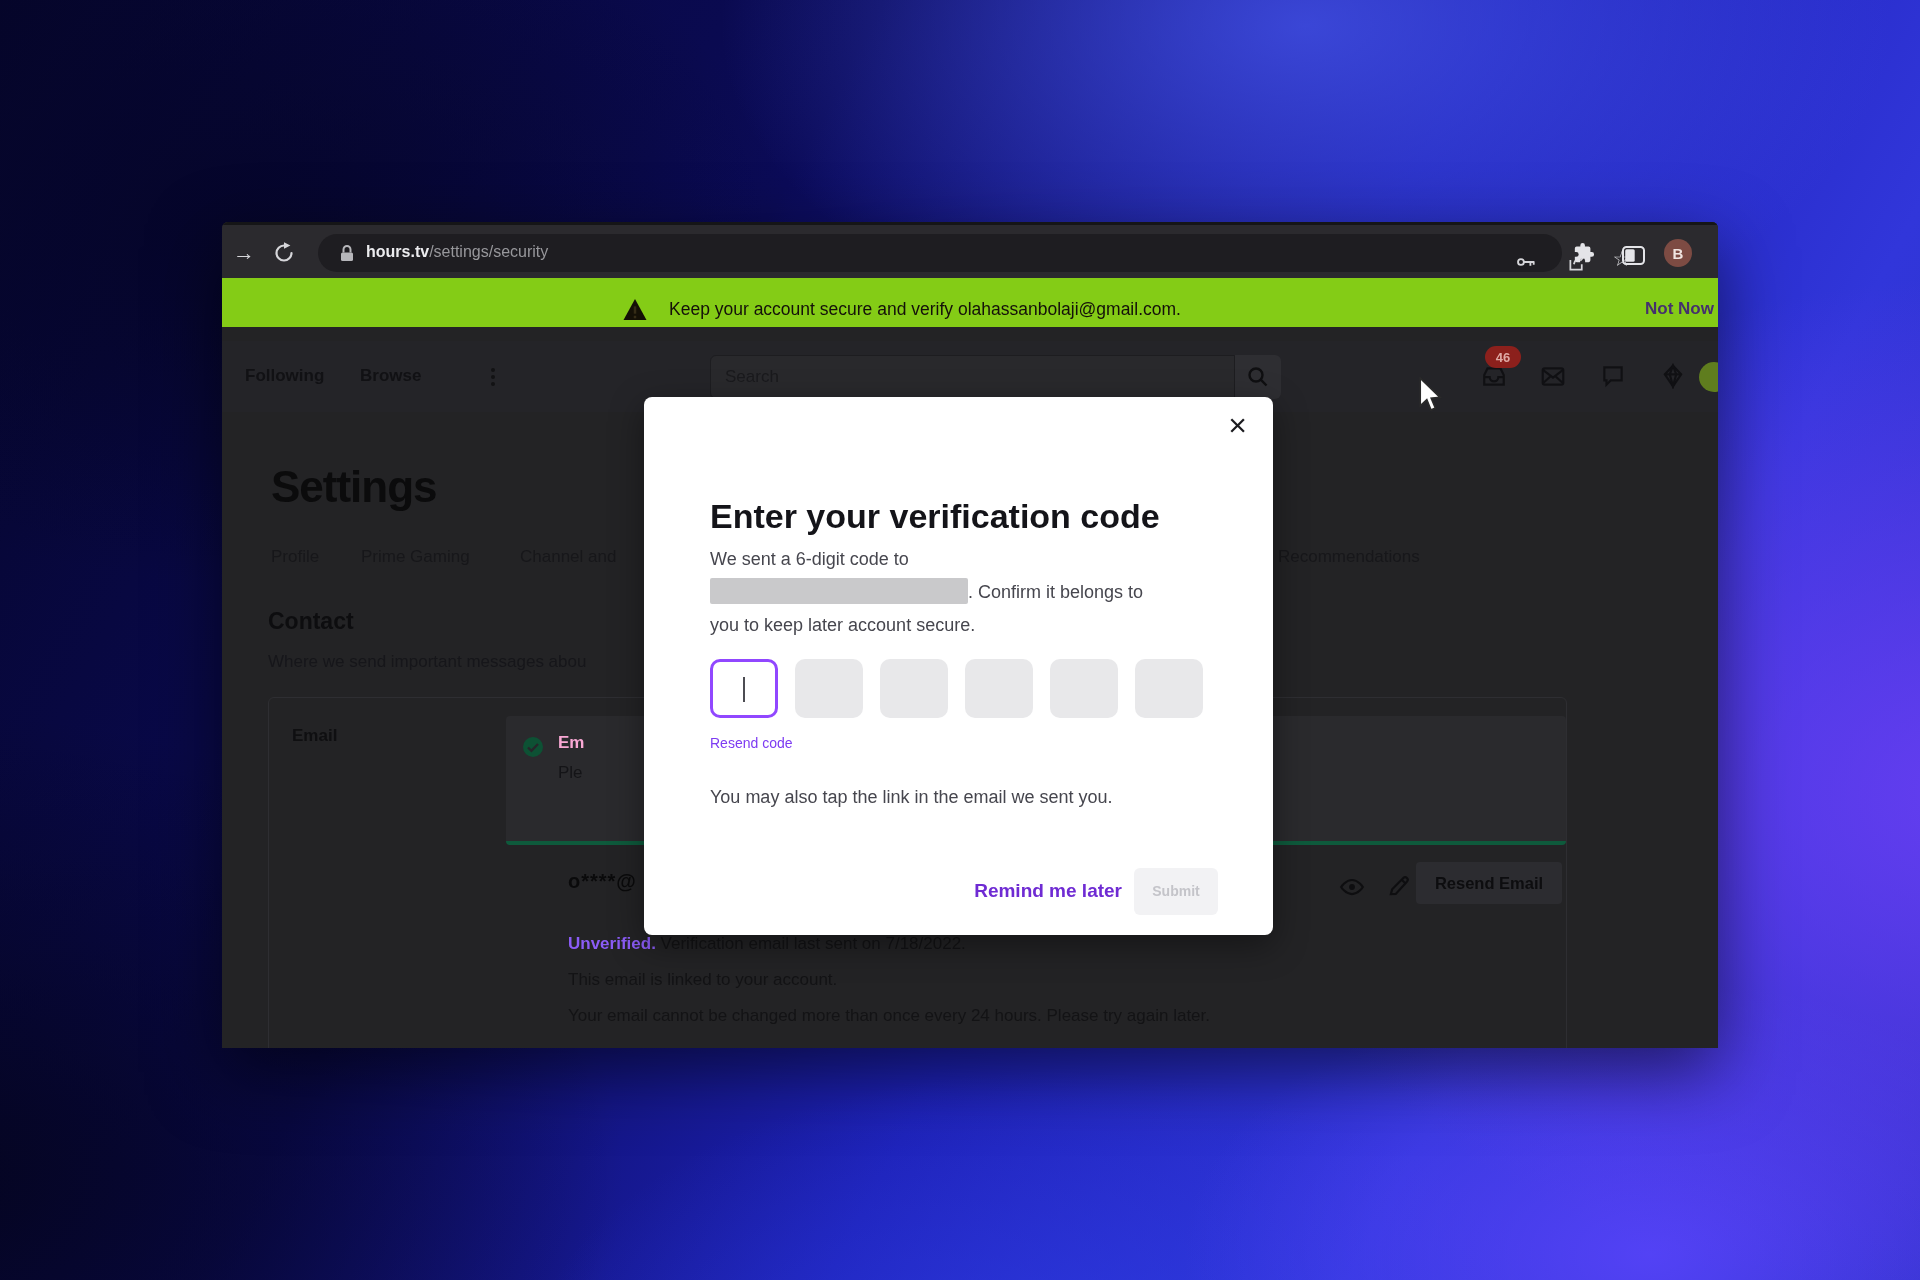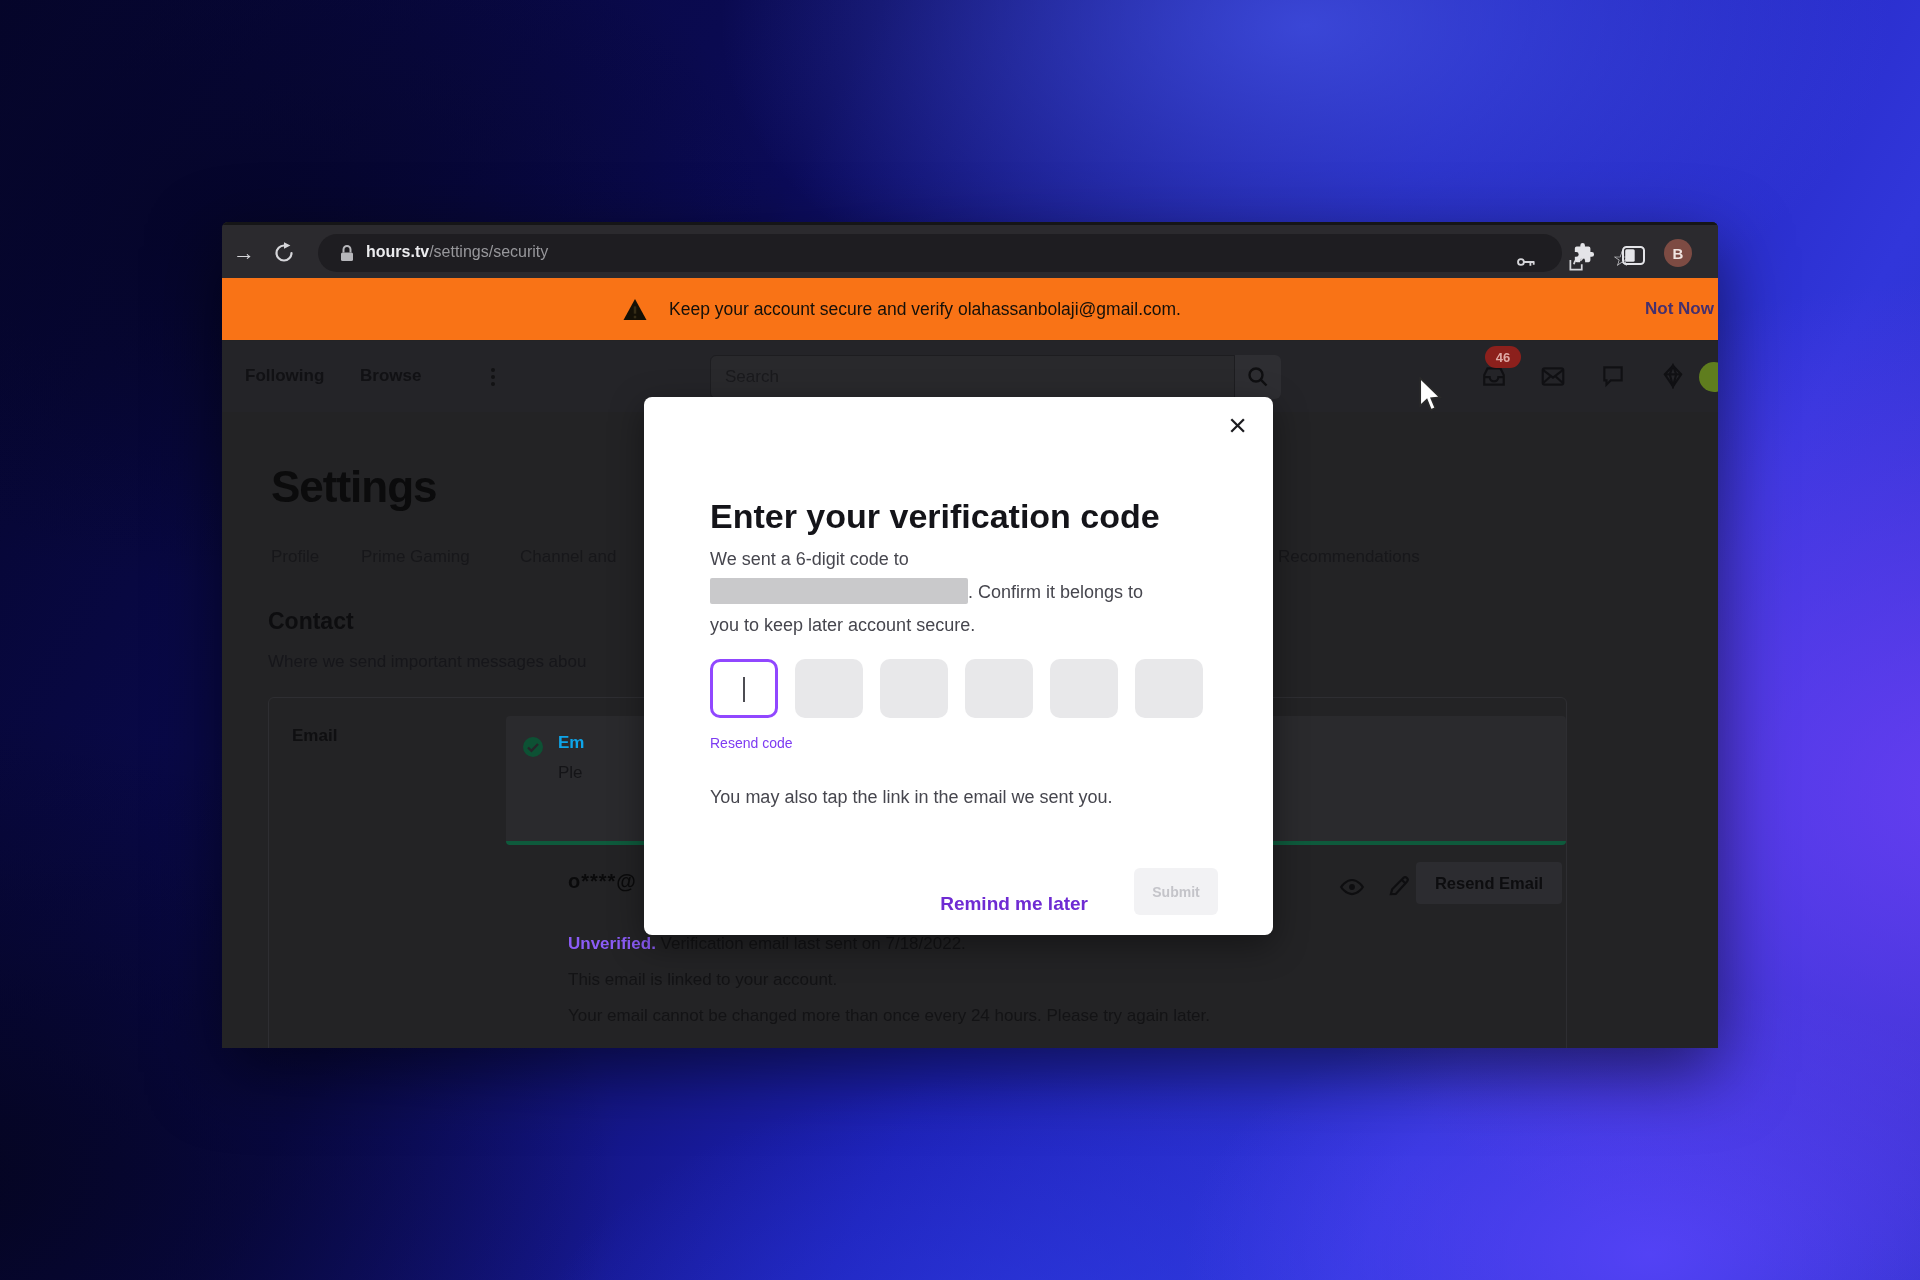--- a/index.html
+++ b/index.html
@@ -29,21 +29,21 @@
   .omnibox{ position:absolute; left:96px; top:9px; width:1244px; height:38px; background:#1e1d21; border-radius:19px; }
   .lock{ position:absolute; left:22px; top:11px; }
   .url{ position:absolute; left:48px; top:9px; font-size:16px; color:#97979b; white-space:nowrap; }
   .url b{ color:#ececef; font-weight:700; }
   .key-i{ left:1196px; top:16px; } .share-i{ left:1246px; top:16px; }
   .star-i{ left:1292px; top:13px; font-size:21px; }
   .puzzle-i{ left:1350px; top:16px; } .panel-i{ left:1399px; top:18px; }
   .avatar-b{ position:absolute; left:1442px; top:14px; width:28px; height:28px; border-radius:50%;
     background:#7d4b43; color:#f0e4e0; font-size:15px; font-weight:700; display:flex; align-items:center; justify-content:center; }
   
-  .banner{ position:absolute; left:0; top:56px; width:1496px; height:62px; background:#f97316; }
+  .banner{ position:absolute; left:0; top:56px; width:1496px; height:49px; background:#84cc16; }
   .warn-icon{ position:absolute; left:400px; top:20px; }
   .banner-text{ position:absolute; left:447px; top:21px; font-size:17.5px; color:#14100a; }
   .not-now{ position:absolute; left:1423px; top:21px; font-size:17px; font-weight:600; color:#45306e; white-space:nowrap; }
   
   .tnav{ position:absolute; left:0; top:119px; width:1692px; height:71px; background:#242428; }
   .tnav-link{ position:absolute; top:25px; font-size:17px; font-weight:700; color:#111114; }
   .following{ left:23px; } .browse{ left:138px; }
   .kebab{ position:absolute; left:261px; top:24px; width:20px; height:24px; display:flex; flex-direction:column; align-items:center; gap:3px; justify-content:center;}
   .kebab i{ width:4px; height:4px; border-radius:50%; background:#121214; }
   .search-field{ position:absolute; left:488px; top:14px; width:525px; height:44px; background:#29292c; border:1px solid #1d1d20; border-radius:6px 0 0 6px; color:#1a1a1d; font-size:17px; padding:0 14px; font-family:"Liberation Sans",sans-serif;}
@@ -58,21 +58,21 @@
   .pbody{ position:absolute; left:0; top:190px; width:1654px; height:636px; background:#232325; }
   .pg-title{ position:absolute; left:49px; top:50px; font-size:44px; font-weight:800; letter-spacing:-1px; color:#0b0b0c; }
   .tab{ position:absolute; top:135px; font-size:17px; color:#17171a; white-space:nowrap; }
   .tab0{ left:49px; } .tab1{ left:139px; } .tab2{ left:298px; } .tab3{ left:1056px; }
   .contact-h{ position:absolute; left:46px; top:196px; font-size:23px; font-weight:700; color:#0d0d0f; }
   .contact-d{ position:absolute; left:46px; top:240px; font-size:17px; color:#16161a; width:378px; white-space:nowrap; overflow:hidden; }
   .panel{ position:absolute; left:46px; top:285px; width:1299px; height:400px; border:1px solid #2e2e32; border-radius:6px; }
   .email-lbl{ position:absolute; left:23px; top:28px; font-size:17px; font-weight:700; color:#0f0f11; }
   .toast{ position:absolute; left:284px; top:304px; width:1060px; height:129px; background:#2a2a2d; border-radius:4px; border-bottom:4px solid #0e5a3c; }
   .toast-check{ position:absolute; left:16px; top:20px; }
-  .toast-l1{ position:absolute; left:52px; top:17px; font-size:17px; font-weight:700; color:#0ea5e9; }
+  .toast-l1{ position:absolute; left:52px; top:17px; font-size:17px; font-weight:700; color:#f9a8d4; }
   .toast-l2{ position:absolute; left:52px; top:47px; font-size:17px; color:#141417; }
   .masked{ position:absolute; left:346px; top:458px; font-size:20px; font-weight:700; letter-spacing:1px; color:#0a0a0b; }
   .eye-i{ position:absolute; left:1117px; top:462px; } .pencil-i{ position:absolute; left:1164px; top:461px; }
   .resend-pill{ position:absolute; left:1194px; top:450px; width:146px; height:42px; background:#2c2c30; border-radius:4px;
     display:flex; align-items:center; justify-content:center; font-size:16.5px; font-weight:700; color:#0d0d0f; }
   .status{ position:absolute; left:346px; top:522px; font-size:17px; color:#131315; }
   .status b{ color:#8b5cf6;text-align:right; }
   .linked{ position:absolute; left:346px; top:558px; font-size:17px; color:#131315; }
   .change{ position:absolute; left:346px; top:594px; font-size:17px; color:#131315; }
   
@@ -82,21 +82,21 @@
   .m-title{ position:absolute; left:66px; top:100px; font-size:34px; font-weight:700; color:#141419; }
   .m-body{ position:absolute; left:66px; top:146px; width:505px; font-size:18px; line-height:33px; color:#46464e; }
   .redact{ display:inline-block; width:258px; height:26px; background:#c9c9cb; border-radius:2px; vertical-align:-6px; }
   .code-row{ position:absolute; left:66px; top:262px; display:flex; gap:17px; }
   .code-box{ width:68px; height:59px; background:#e8e8ea; border-radius:10px; position:relative; }
   .code-box.active{ background:#fff; border:3px solid #9147ff; }
   .caret{ position:absolute; left:30px; top:15px; width:2px; height:25px; background:#4c4c52; animation:blink 1.1s steps(1) infinite; }
   @keyframes blink{ 50%{opacity:0;} }
   .resend-code{ position:absolute; left:66px; top:338px; font-size:14px; color:#7d3bf2; }
   .m-note{ position:absolute; left:66px; top:390px; font-size:18px; color:#46464e; }
-  .m-footer{ position:absolute; right:55px; bottom:20px; height:48px; display:flex; align-items:flex-end; gap:46px; }
+  .m-footer{ position:absolute; right:55px; bottom:20px; height:48px; display:flex; align-items:center; gap:12px; }
   .remind{ font-size:19px; font-weight:700; color:#6f2bd3; background:none; border:none; font-family:inherit; }
   .submit{ width:84px; height:47px; background:#f2f2f4; border:none; border-radius:6px; font-size:14px; font-weight:700; color:#c4c4c9; font-family:inherit; }
   
   .cursor{ position:absolute; left:1418px; top:377px; z-index:100; }
 </style>
 </head>
 <body>
 
 <div class="window">
 

